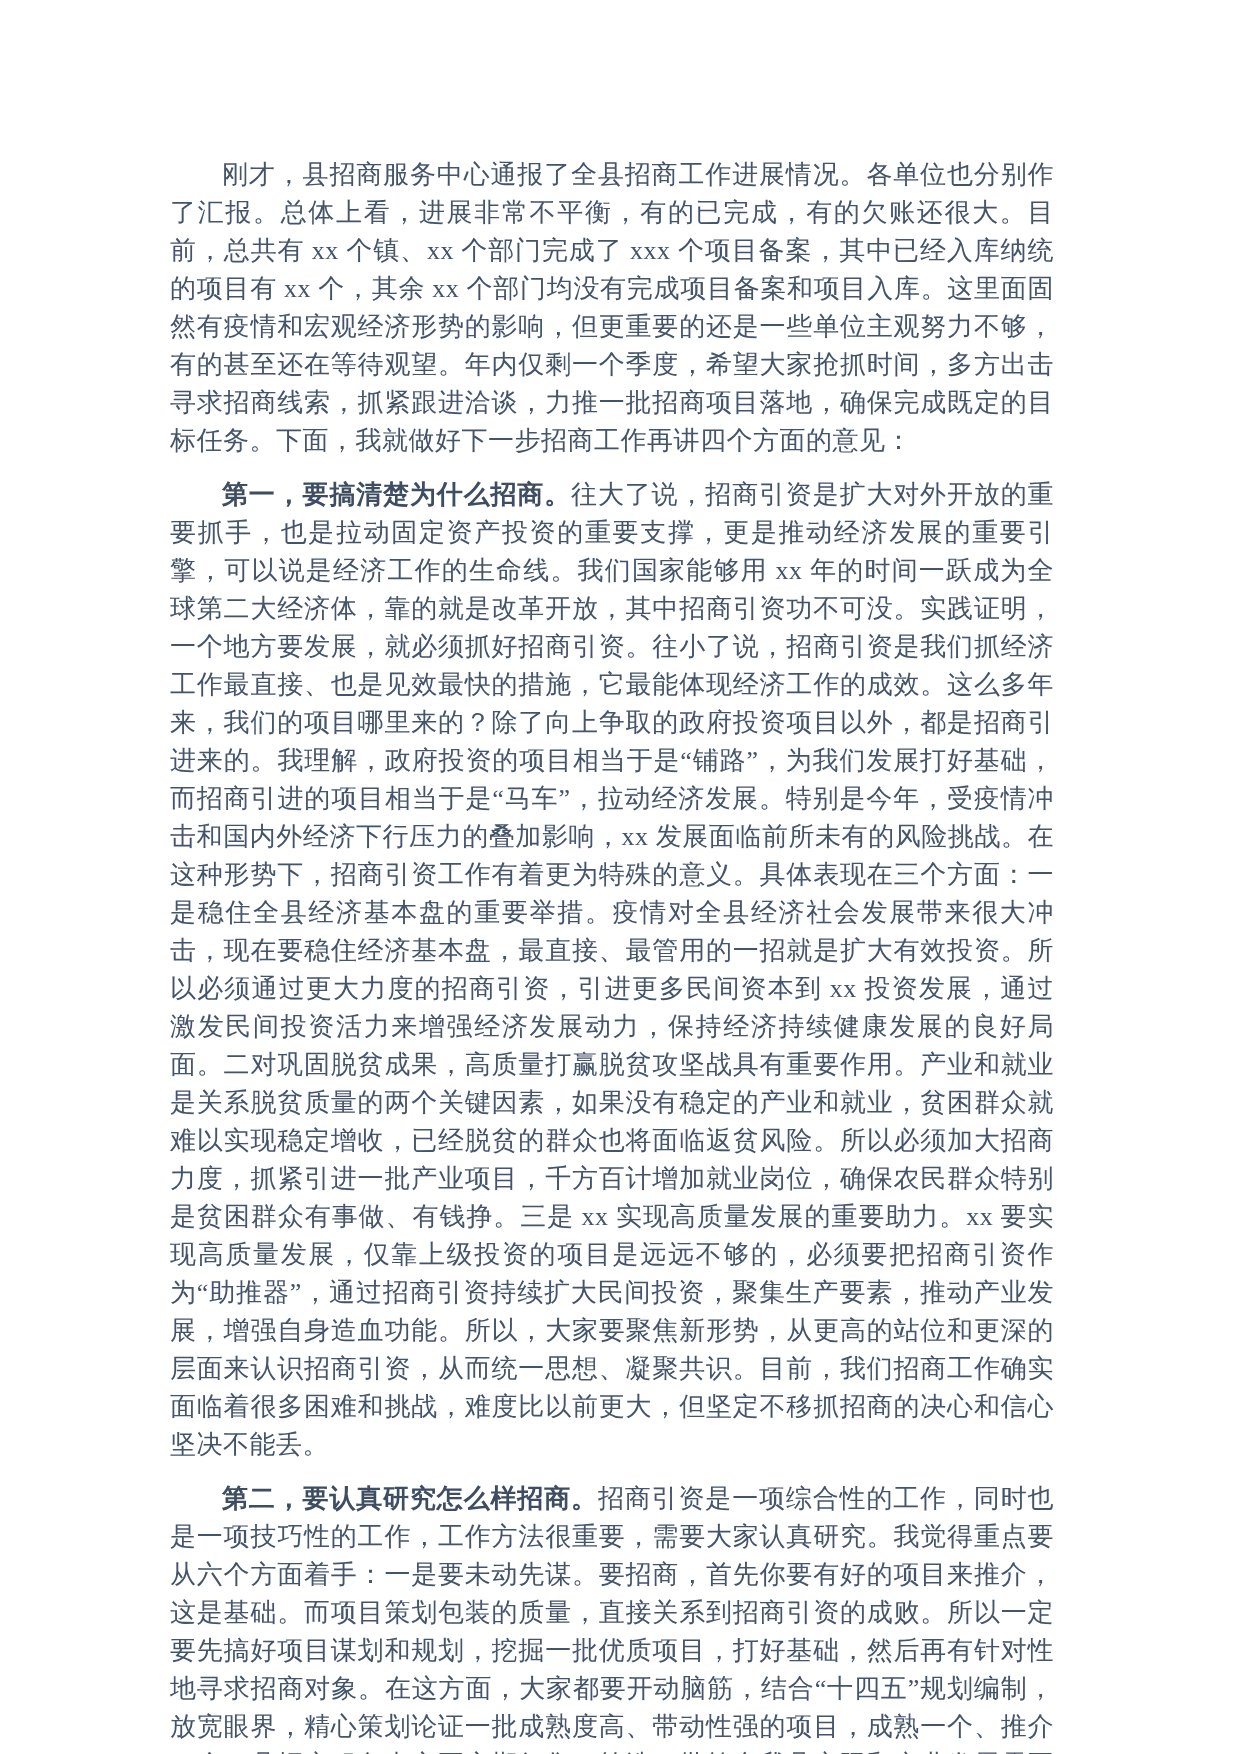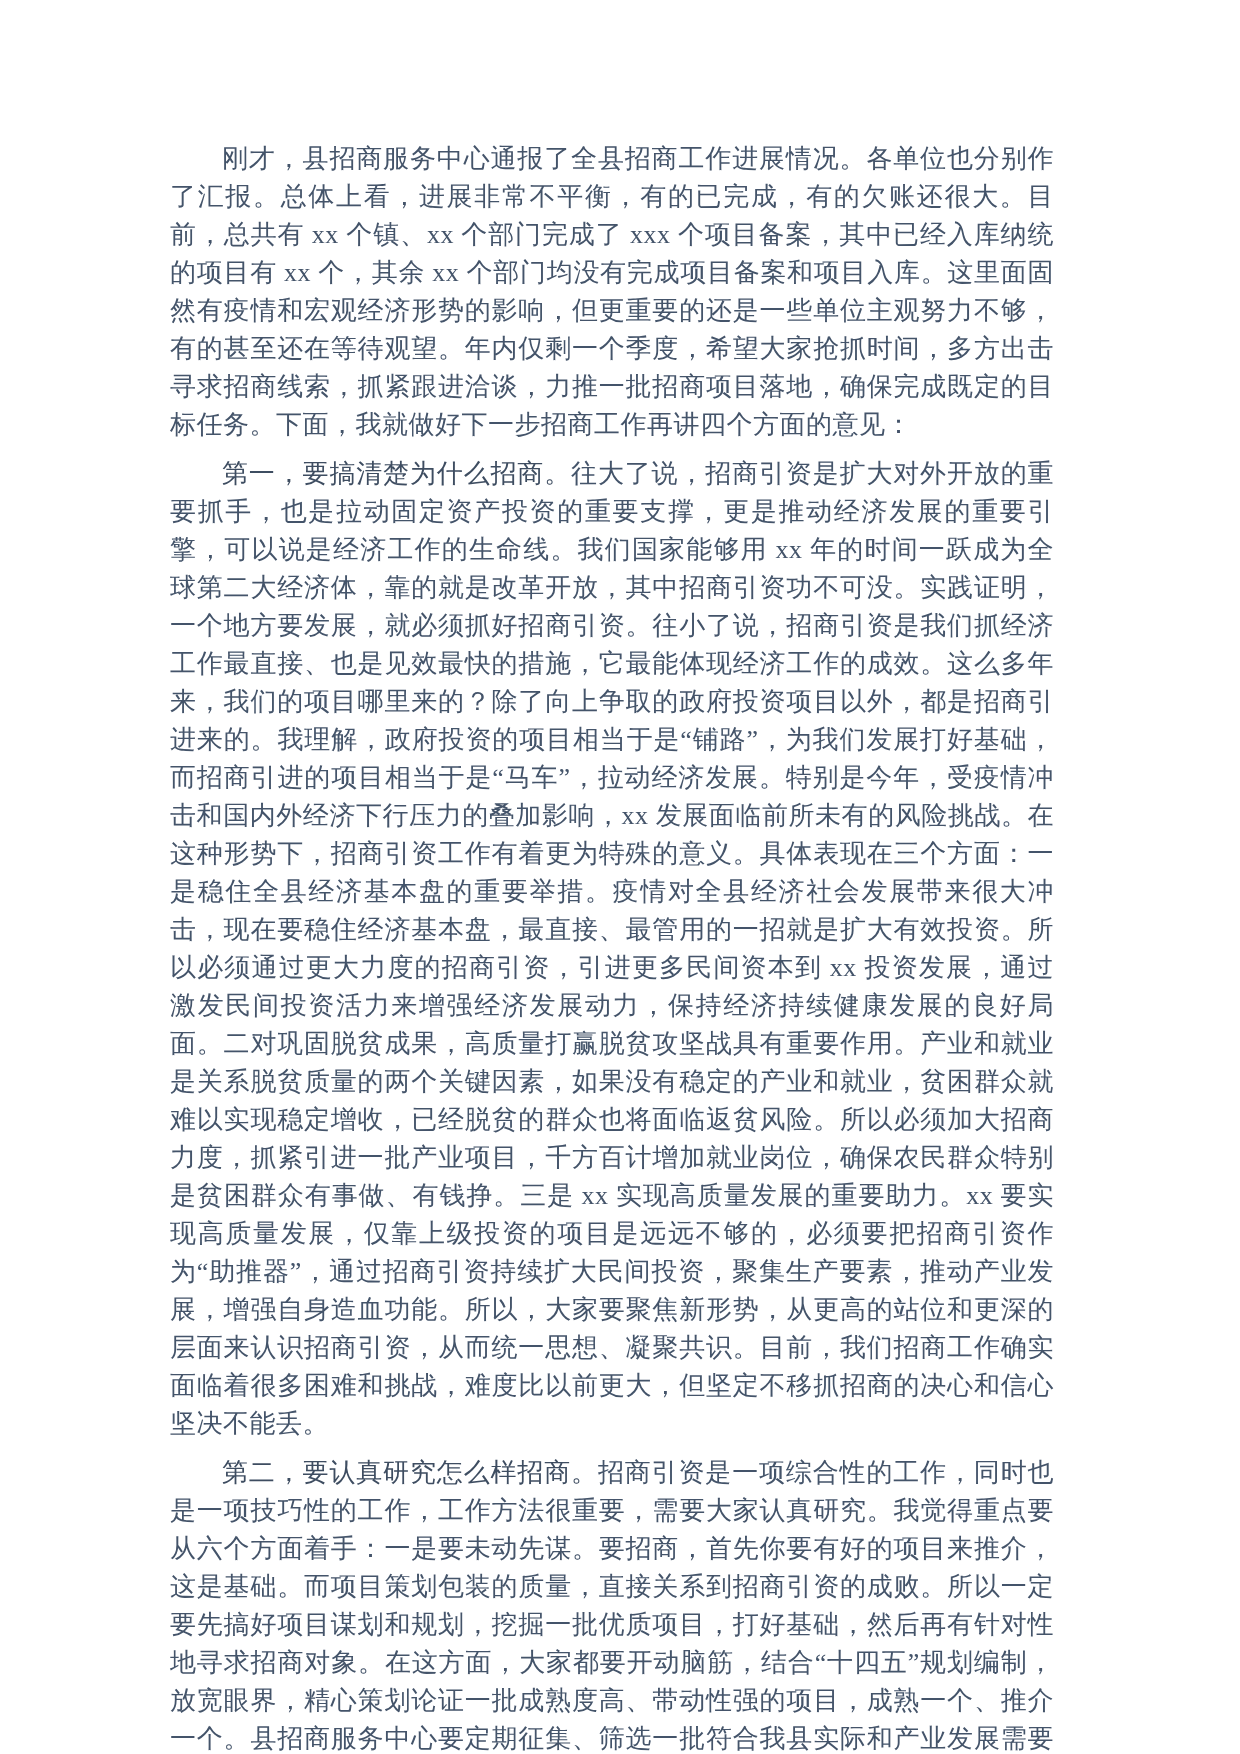--- a/index.html
+++ b/index.html
@@ -19,25 +19,25 @@
     left: 170px;
     top: 140px;
     width: 884px;
     font-family: "Liberation Serif", "DejaVu Serif", serif;
     font-size: 26px;
     line-height: 38px;
     text-align: justify;
     letter-spacing: 0.5px;
   }
   .para {
-    margin: 0 0 11px 0;
+    margin: 16px 0 11px 0;
     text-indent: 2em;
   }
   .run { font-weight: normal; }
-  .run.bold { font-weight: normal; }
+  .run.bold { font-weight: bold; }
 </style>
 </head>
 <body style="background: rgb(255, 255, 255);">
 
 <div class="page">
   <div class="content" style="color: rgb(68, 84, 106);">
       <p class="para"><span class="run">刚才，县招商服务中心通报了全县招商工作进展情况。各单位也分别作了汇报。总体上看，进展非常不平衡，有的已完成，有的欠账还很大。目前，总共有 xx 个镇、xx 个部门完成了 xxx 个项目备案，其中已经入库纳统的项目有 xx 个，其余 xx 个部门均没有完成项目备案和项目入库。这里面固然有疫情和宏观经济形势的影响，但更重要的还是一些单位主观努力不够，有的甚至还在等待观望。年内仅剩一个季度，希望大家抢抓时间，多方出击寻求招商线索，抓紧跟进洽谈，力推一批招商项目落地，确保完成既定的目标任务。下面，我就做好下一步招商工作再讲四个方面的意见：</span></p>
       <p class="para"><span class="run bold" style="color: rgb(62, 77, 97);">第一，要搞清楚为什么招商。</span><span class="run">往大了说，招商引资是扩大对外开放的重要抓手，也是拉动固定资产投资的重要支撑，更是推动经济发展的重要引擎，可以说是经济工作的生命线。我们国家能够用 xx 年的时间一跃成为全球第二大经济体，靠的就是改革开放，其中招商引资功不可没。实践证明，一个地方要发展，就必须抓好招商引资。往小了说，招商引资是我们抓经济工作最直接、也是见效最快的措施，它最能体现经济工作的成效。这么多年来，我们的项目哪里来的？除了向上争取的政府投资项目以外，都是招商引进来的。我理解，政府投资的项目相当于是“铺路”，为我们发展打好基础，而招商引进的项目相当于是“马车”，拉动经济发展。特别是今年，受疫情冲击和国内外经济下行压力的叠加影响，xx 发展面临前所未有的风险挑战。在这种形势下，招商引资工作有着更为特殊的意义。具体表现在三个方面：一是稳住全县经济基本盘的重要举措。疫情对全县经济社会发展带来很大冲击，现在要稳住经济基本盘，最直接、最管用的一招就是扩大有效投资。所以必须通过更大力度的招商引资，引进更多民间资本到 xx 投资发展，通过激发民间投资活力来增强经济发展动力，保持经济持续健康发展的良好局面。二对巩固脱贫成果，高质量打赢脱贫攻坚战具有重要作用。产业和就业是关系脱贫质量的两个关键因素，如果没有稳定的产业和就业，贫困群众就难以实现稳定增收，已经脱贫的群众也将面临返贫风险。所以必须加大招商力度，抓紧引进一批产业项目，千方百计增加就业岗位，确保农民群众特别是贫困群众有事做、有钱挣。三是 xx 实现高质量发展的重要助力。xx 要实现高质量发展，仅靠上级投资的项目是远远不够的，必须要把招商引资作为“助推器”，通过招商引资持续扩大民间投资，聚集生产要素，推动产业发展，增强自身造血功能。所以，大家要聚焦新形势，从更高的站位和更深的层面来认识招商引资，从而统一思想、凝聚共识。目前，我们招商工作确实面临着很多困难和挑战，难度比以前更大，但坚定不移抓招商的决心和信心坚决不能丢。</span></p>
       <p class="para"><span class="run bold" style="color: rgb(62, 77, 97);">第二，要认真研究怎么样招商。</span><span class="run">招商引资是一项综合性的工作，同时也是一项技巧性的工作，工作方法很重要，需要大家认真研究。我觉得重点要从六个方面着手：一是要未动先谋。要招商，首先你要有好的项目来推介，这是基础。而项目策划包装的质量，直接关系到招商引资的成败。所以一定要先搞好项目谋划和规划，挖掘一批优质项目，打好基础，然后再有针对性地寻求招商对象。在这方面，大家都要开动脑筋，结合“十四五”规划编制，放宽眼界，精心策划论证一批成熟度高、带动性强的项目，成熟一个、推介一个。县招商服务中心要定期征集、筛选一批符合我县实际和产业发展需要的项目，建好不同层级、不同行业的招商引资项目库，及时更新《招商投资指南》。二是要灵通信息。如果你的信息是闭塞的，怎么可能招得来商？所以，我们每一个人都</span></p>
     </div>

